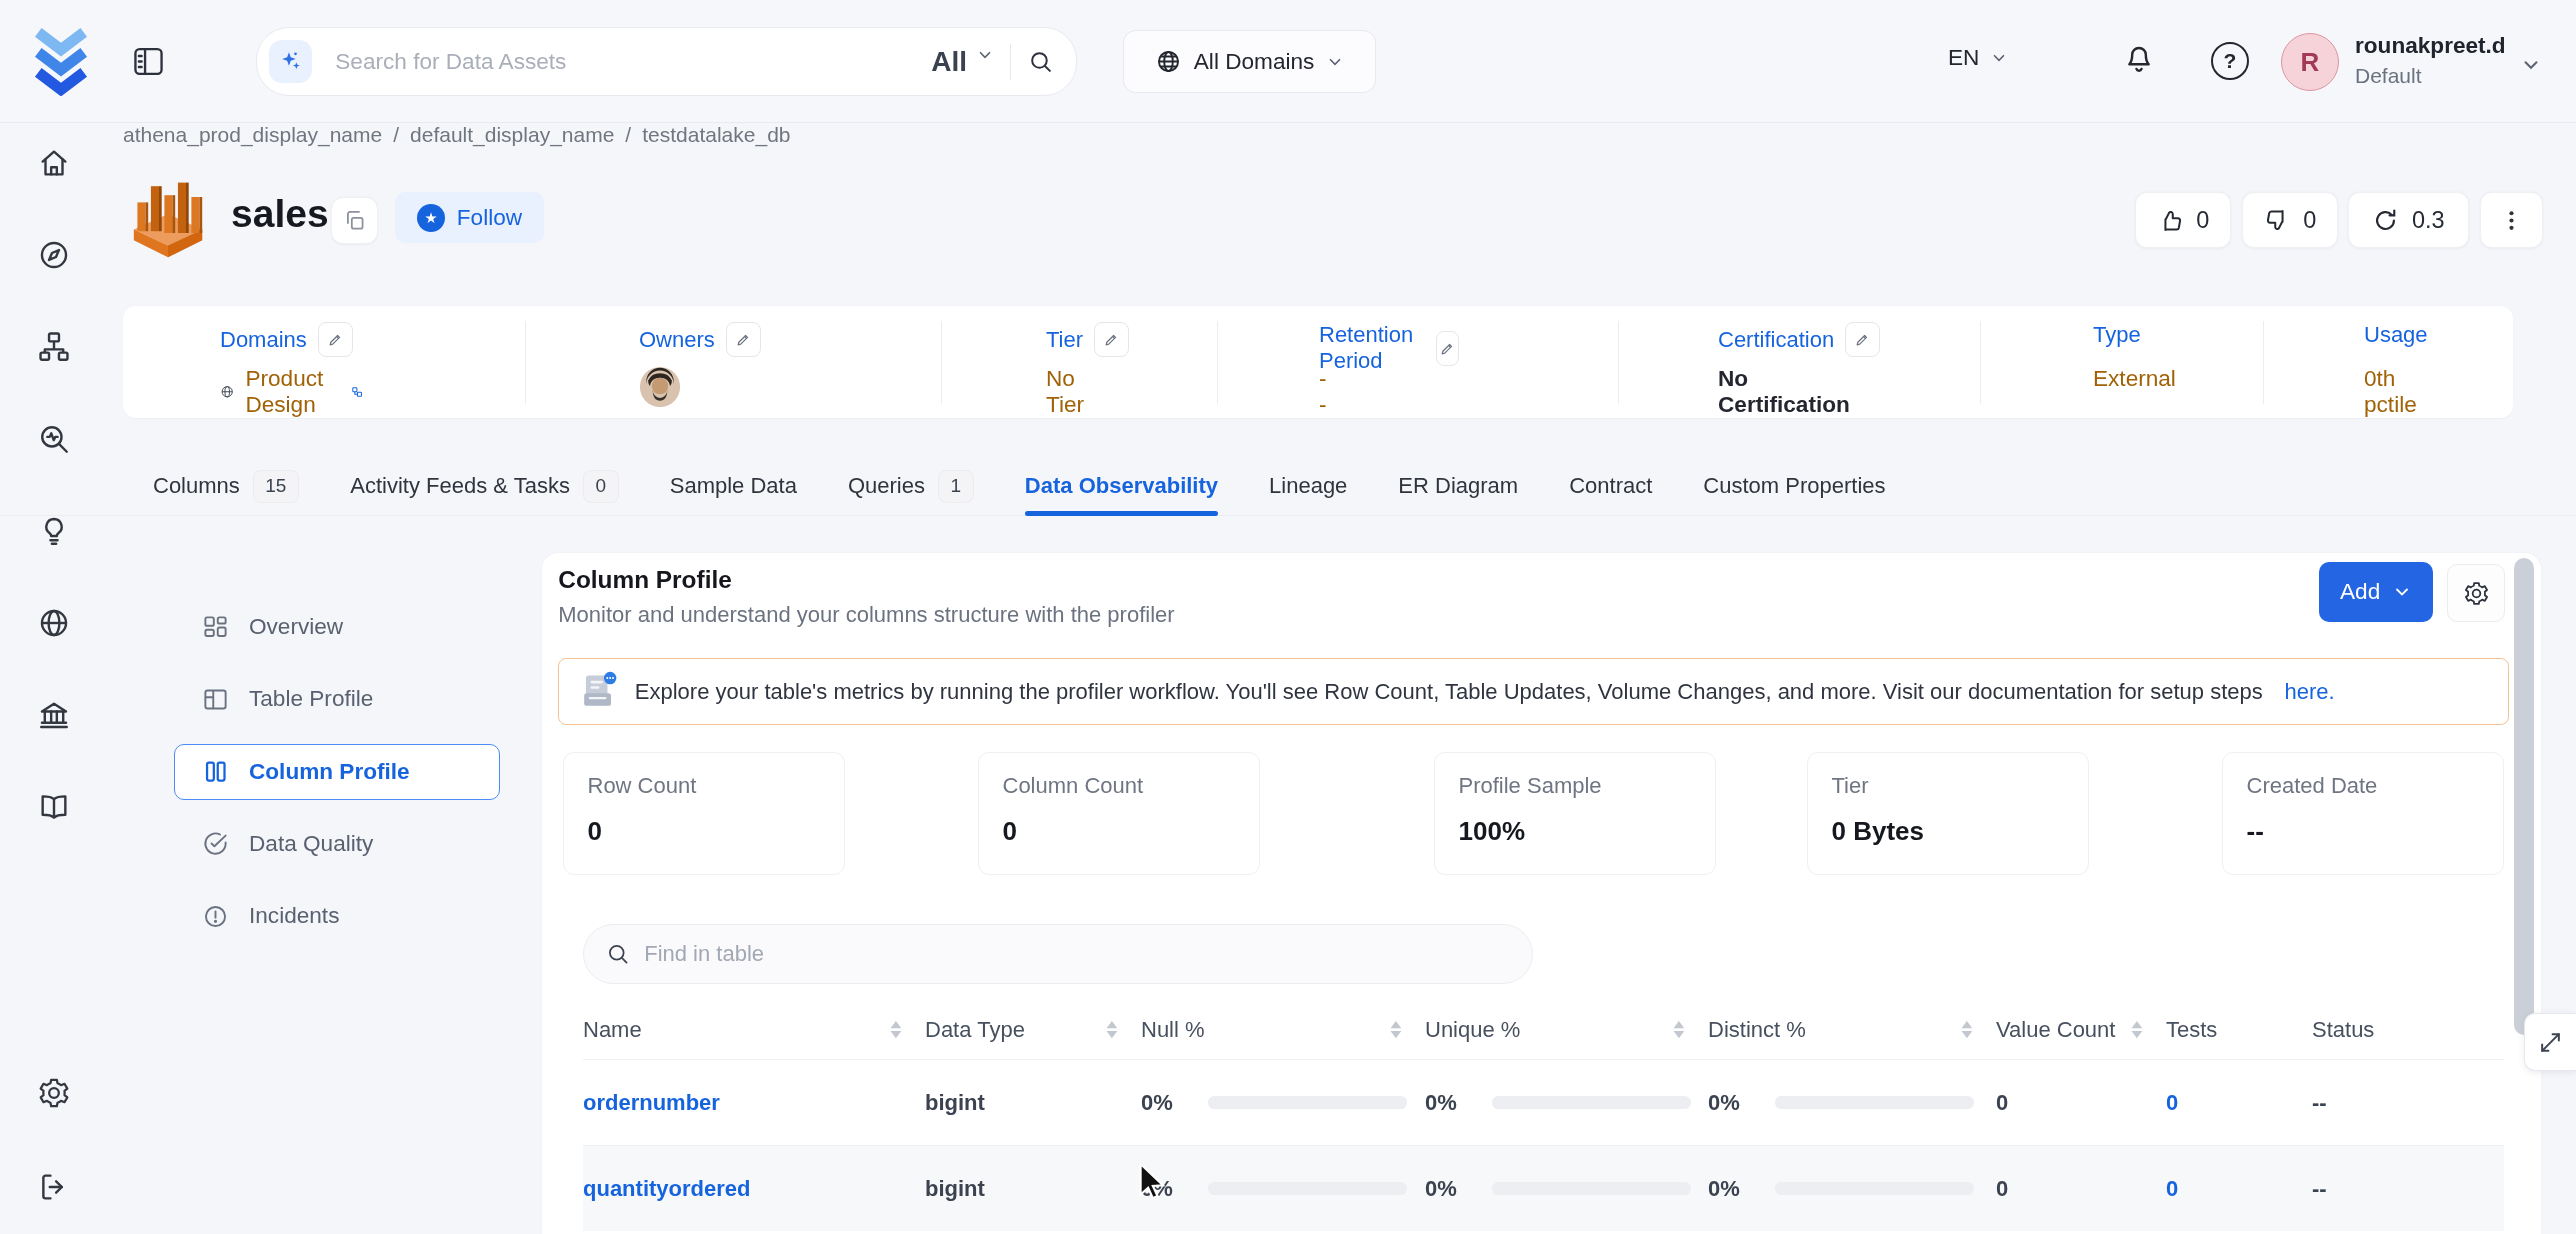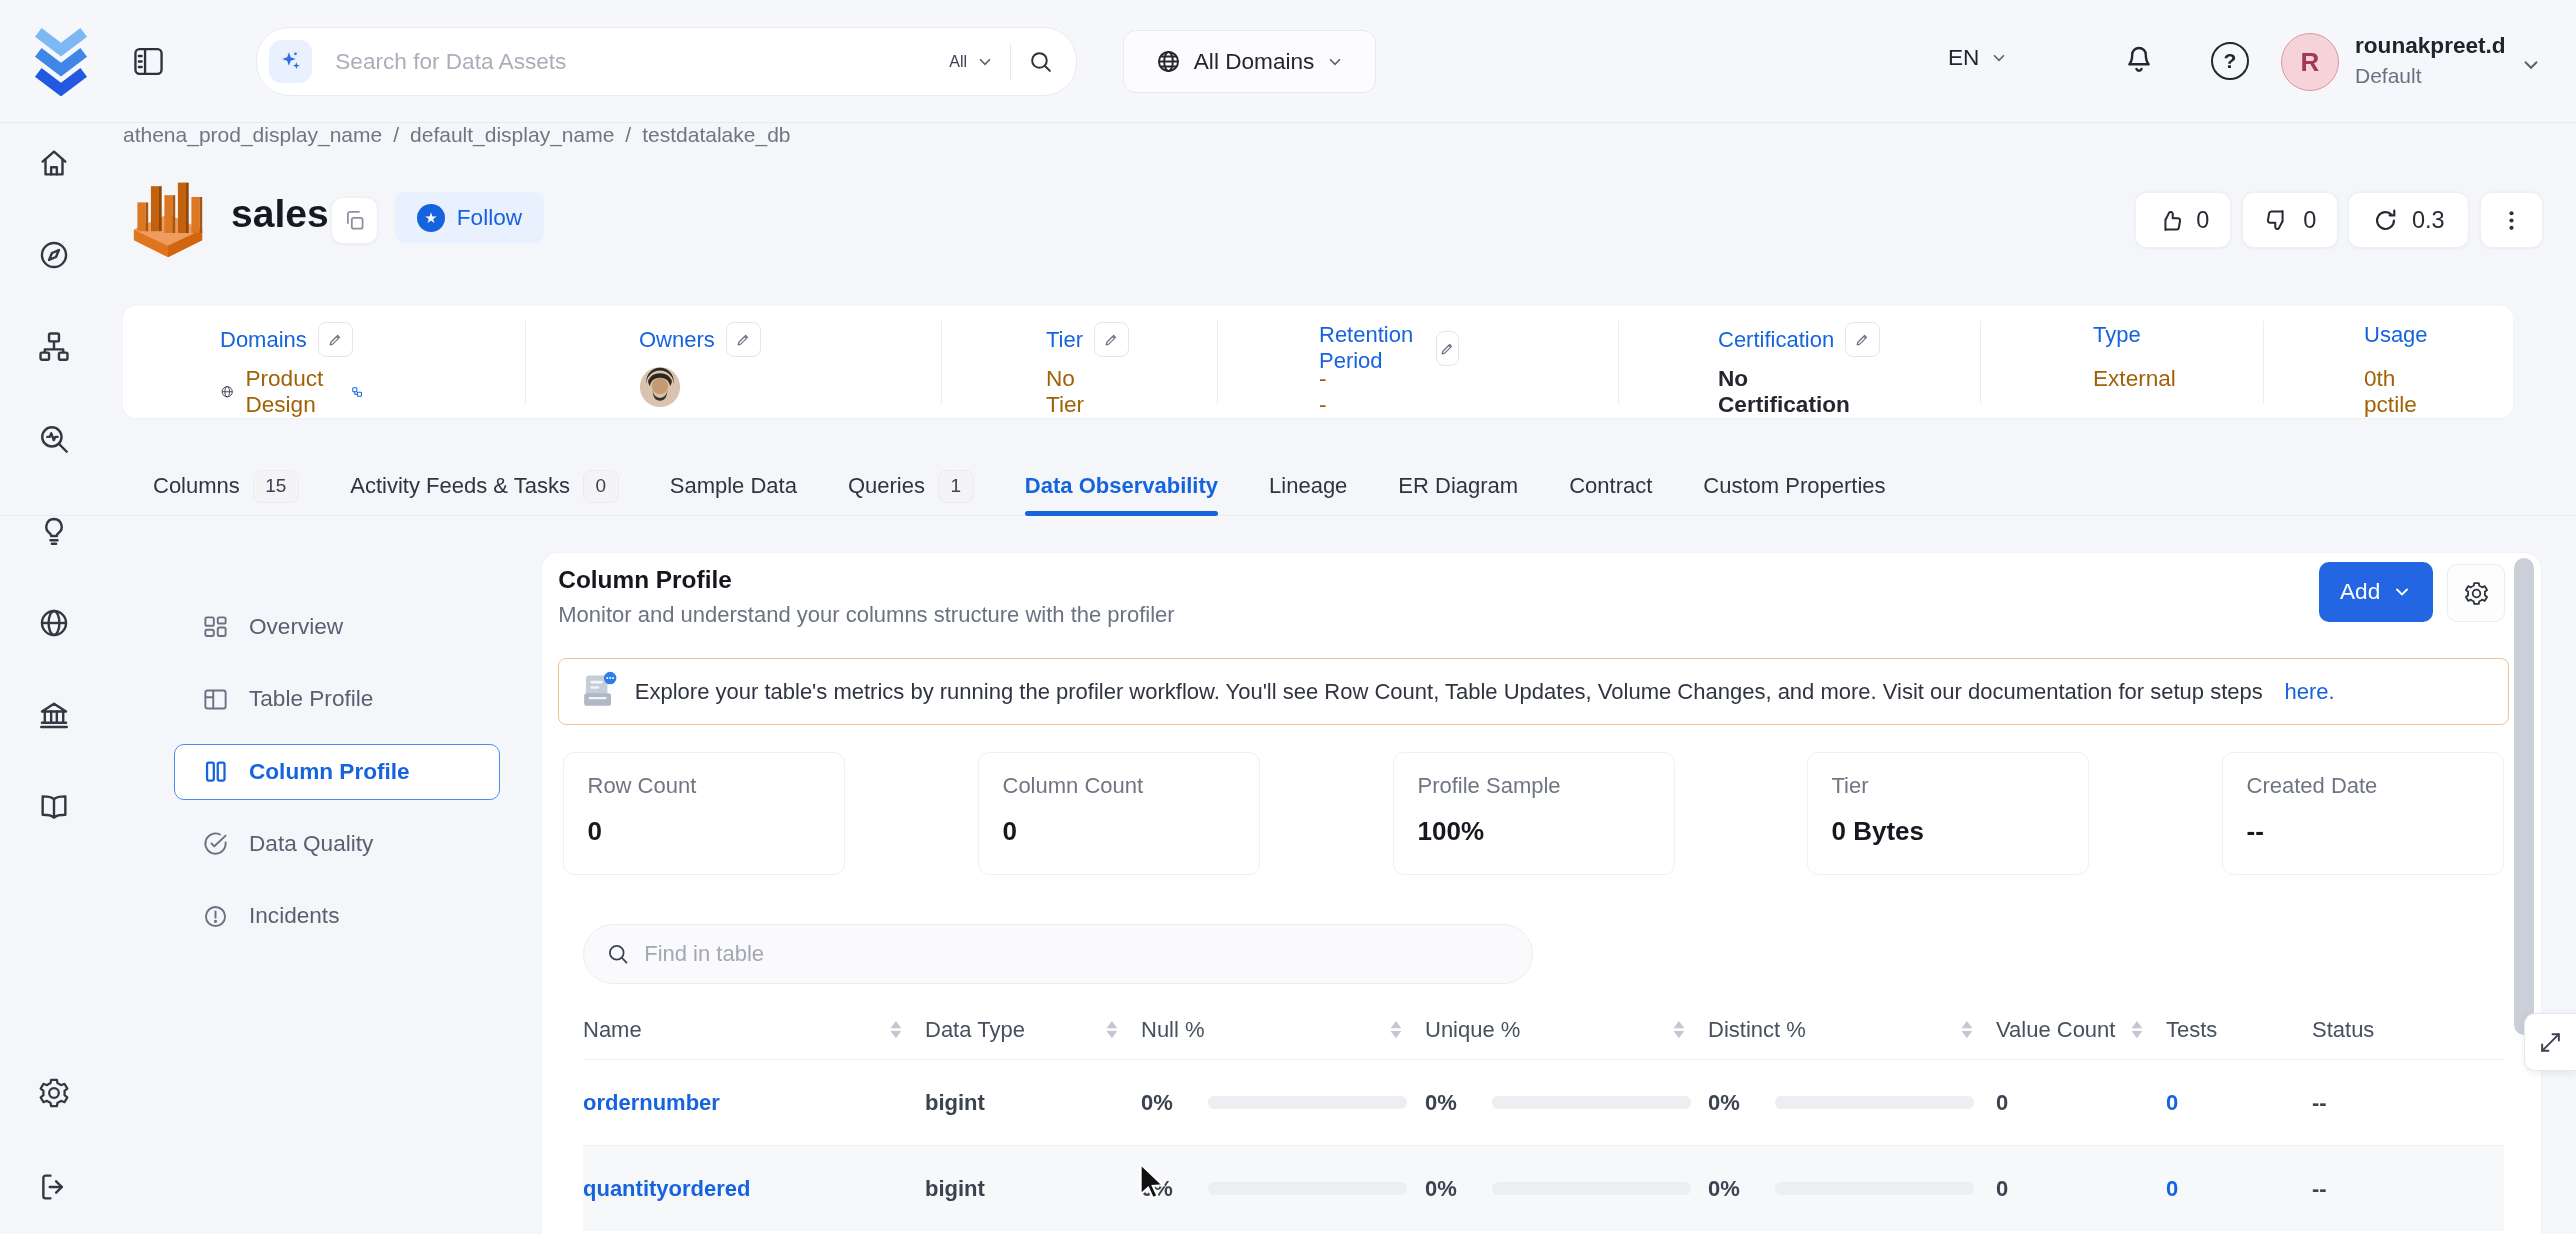--- a/index.html
+++ b/index.html
@@ -8,21 +8,21 @@
   svg{display:block}
   
   .topbar{position:absolute;left:0;top:0;width:2576px;height:122px;background:#f6f7fb;border-bottom:0.9px solid #e8eaf1;}
   .logo{position:absolute;left:31px;top:25px;}
   .panel-toggle{position:absolute;left:132px;top:45px;width:33px;height:33px;cursor:pointer;}
   .search-pill{position:absolute;left:256px;top:27px;width:819px;height:67px;background:#fff;border:0.9px solid #e9eaf0;border-radius:33px;display:flex;align-items:center;}
   .sparkle-btn{width:43px;height:43px;margin-left:11.8px;border-radius:12.7px;background:#e8f1fd;display:flex;align-items:center;justify-content:center;}
   .search-input{flex:1;border:none;outline:none;background:transparent;font-size:22.6px;color:#30343d;padding:0 18px 0 23.5px;font-family:"Liberation Sans",sans-serif;}
   .search-input::placeholder{color:#a9aeb8;}
   .pill-right{display:flex;align-items:center;gap:16.3px;padding-right:23.5px;}
-  .scope-select{display:flex;align-items:flex-start;gap:9px;font-size:16px;color:#3b4150;cursor:pointer;}
+  .scope-select{display:flex;align-items:flex-start;gap:9px;font-size:28px;color:#3b4150;cursor:pointer;font-weight:bold;}
   .vdiv{width:0.9px;height:36px;background:#e6e8ee;}
   .domains-btn{position:absolute;left:1123px;top:30px;height:61px;padding:0 31px;background:#fcfcfe;border:0.9px solid #e7e9f0;border-radius:12.7px;display:flex;align-items:center;gap:11.8px;font-size:22.6px;font-weight:500;color:#23262e;cursor:pointer;}
   .lang-btn{position:absolute;left:1948px;top:45px;display:flex;align-items:center;gap:11px;font-size:22.6px;color:#23262e;cursor:pointer;}
   .bell-btn{position:absolute;left:2122px;top:43px;cursor:pointer;}
   .help-btn{position:absolute;left:2211px;top:42px;width:34px;height:34px;border:2.2px solid #24272f;border-radius:50%;display:flex;align-items:center;justify-content:center;font-size:21px;font-weight:700;color:#24272f;cursor:pointer;}
   .avatar{position:absolute;left:2281px;top:33px;width:56px;height:56px;border-radius:50%;background:#f6d3d8;border:1.4px solid #db96a3;display:flex;align-items:center;justify-content:center;font-size:26px;font-weight:700;color:#a23a57;cursor:pointer;}
   .userblock{position:absolute;left:2355px;top:33px;cursor:pointer;}
   .username{font-size:22.6px;font-weight:700;color:#20242d;}
   .userteam{font-size:21px;color:#6a7180;margin-top:5.4px;}
   .user-caret{position:absolute;left:2520px;top:54px;}
@@ -547,21 +547,21 @@
     </div>
 
     <div class="stat" style="left:21px;">
       <div class="stat-label">Row Count</div>
       <div class="stat-value">0</div>
     </div>
     <div class="stat" style="left:436px;">
       <div class="stat-label">Column Count</div>
       <div class="stat-value">0</div>
     </div>
-    <div class="stat" style="left:851px;text-align:center;">
+    <div class="stat" style="left:892px;text-align:center;">
       <div class="stat-label">Profile Sample</div>
       <div class="stat-value">100%</div>
     </div>
     <div class="stat" style="left:1265px;">
       <div class="stat-label">Tier</div>
       <div class="stat-value">0 Bytes</div>
     </div>
     <div class="stat" style="left:1680px;">
       <div class="stat-label">Created Date</div>
       <div class="stat-value">--</div>

